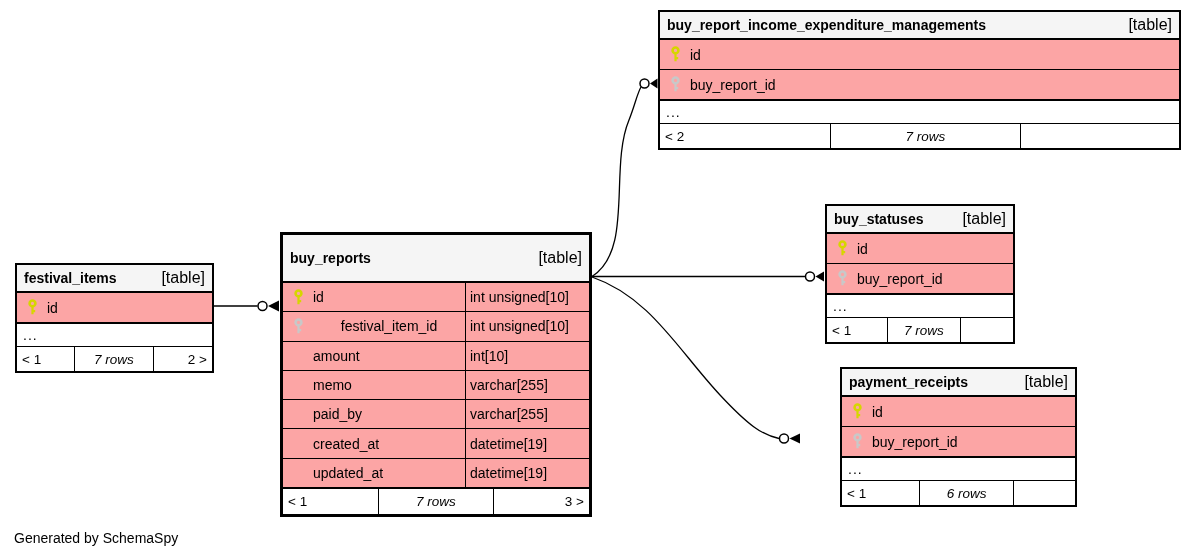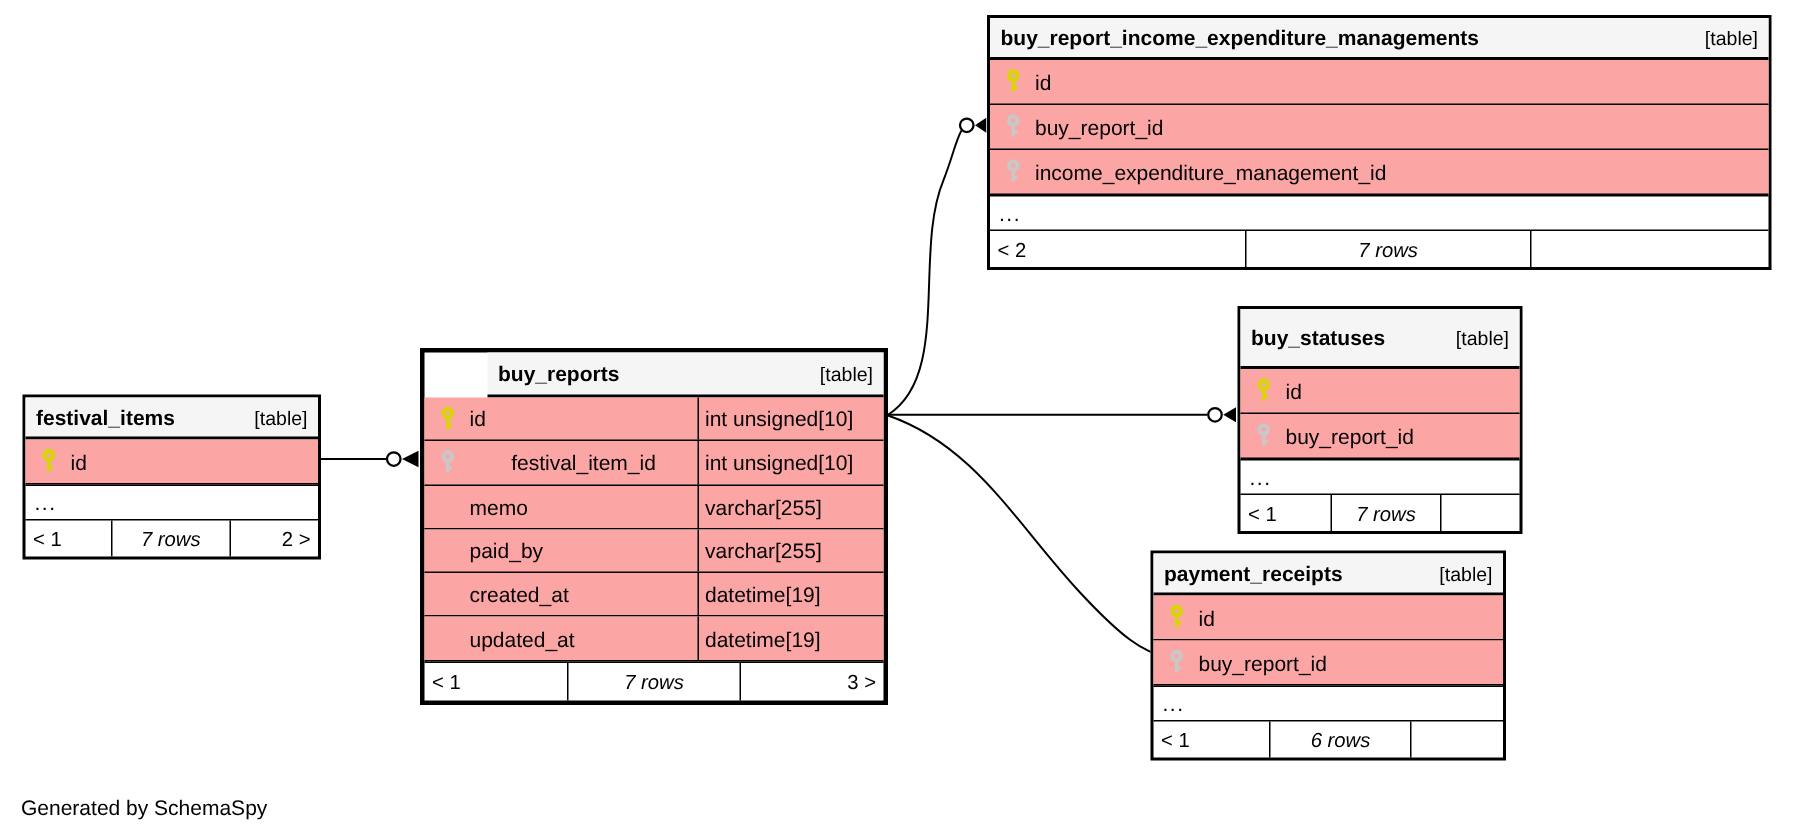--- a/index.html
+++ b/index.html
@@ -15,21 +15,21 @@
     position:absolute;z-index:1;background:#fff;border:2px solid #000;
     box-sizing:border-box;
   }
   .tbl.emph{border-width:3px;}
   .hdr{
     display:flex;justify-content:space-between;align-items:center;
     background:#f5f5f5;border-bottom:2px solid #000;padding:0 7px;
     box-sizing:border-box;
   }
   .nm{font-weight:700;font-size:14px;white-space:nowrap;}
-  .tag{font-size:13px;margin-left:10px;white-space:nowrap;}
+  .tag{font-size:16px;margin-left:10px;white-space:nowrap;}
   .row{display:flex;align-items:center;border-bottom:1px solid #000;box-sizing:border-box;background:#fca5a5;}
   .keycell{width:30px;display:flex;align-items:center;justify-content:center;flex:none;}
   .cn{font-size:14px;white-space:nowrap;flex:1;}
   .cn.w{flex:none;}
   .ct{font-size:14px;white-space:nowrap;flex:1;border-left:1px solid #000;padding:0 4px;align-self:stretch;display:flex;align-items:center;}
   .ell{display:flex;align-items:center;border-top:1px solid #000;border-bottom:none;padding-left:6px;font-size:14px;box-sizing:border-box;letter-spacing:1px;}
   .ftr{display:flex;border-top:1px solid #000;box-sizing:border-box;}
   .fc{display:flex;align-items:center;padding:0 5px;font-size:13.5px;box-sizing:border-box;white-space:nowrap;}
   .fc.c0{justify-content:flex-start;}
   .fc.c1{justify-content:center;border-left:1px solid #000;font-style:italic;}
@@ -81,38 +81,29 @@
         </div>
         <div class="row" style="height: 30px;">
           <div class="keycell">
             <svg width="11" height="17" viewBox="0 0 11 17">
               <circle cx="5.5" cy="4.4" r="2.9" fill="none" stroke="#c8c8c8" stroke-width="2.6"></circle>
               <path d="M5.5,7.3 V15.2 M5.5,12.2 H8.2" stroke="#c8c8c8" stroke-width="2.2" fill="none"></path>
             </svg>
           </div>
           <div class="cn">buy_report_id</div>
         </div>
-        <div class="row" style="height: 30px;">
-          <div class="keycell">
-            <svg width="11" height="17" viewBox="0 0 11 17">
-              <circle cx="5.5" cy="4.4" r="2.9" fill="none" stroke="#c8c8c8" stroke-width="2.6"></circle>
-              <path d="M5.5,7.3 V15.2 M5.5,12.2 H8.2" stroke="#c8c8c8" stroke-width="2.2" fill="none"></path>
-            </svg>
-          </div>
-          <div class="cn">income_expenditure_management_id</div>
-        </div>
         <div class="ell" style="height: 23px;">...</div>
         <div class="ftr" style="height: 25px;">
           <div class="fc c0" style="flex: 1.08 1 0%;">&lt; 2</div>
           <div class="fc c1" style="flex: 1.2 1 0%;">7 rows</div>
           <div class="fc c2" style="flex: 1 1 0%;"></div>
         </div>
       </div>
       <div class="tbl" style="left: 825px; top: 204px; width: 190px;">
-        <div class="hdr" style="height: 40px;">
+        <div class="hdr" style="height: 28px;">
           <div class="nm">buy_statuses</div>
           <div class="tag">[table]</div>
         </div>
         <div class="row" style="height: 30px;">
           <div class="keycell">
             <svg width="11" height="17" viewBox="0 0 11 17">
               <circle cx="5.5" cy="4.4" r="2.9" fill="none" stroke="#d6d600" stroke-width="2.6"></circle>
               <path d="M5.5,7.3 V15.2 M5.5,12.2 H8.2" stroke="#d6d600" stroke-width="2.2" fill="none"></path>
             </svg>
           </div>
@@ -127,21 +118,21 @@
           </div>
           <div class="cn">buy_report_id</div>
         </div>
         <div class="ell" style="height: 23px;">...</div>
         <div class="ftr" style="height: 25px;">
           <div class="fc c0" style="flex: 1.19 1 0%;">&lt; 1</div>
           <div class="fc c1" style="flex: 1.46 1 0%;">7 rows</div>
           <div class="fc c2" style="flex: 1 1 0%;"></div>
         </div>
       </div>
-      <div class="tbl" style="left: 767px; top: 367px; width: 237px;">
+      <div class="tbl" style="left: 840px; top: 367px; width: 237px;">
         <div class="hdr" style="height: 28px;">
           <div class="nm">payment_receipts</div>
           <div class="tag">[table]</div>
         </div>
         <div class="row" style="height: 30px;">
           <div class="keycell">
             <svg width="11" height="17" viewBox="0 0 11 17">
               <circle cx="5.5" cy="4.4" r="2.9" fill="none" stroke="#d6d600" stroke-width="2.6"></circle>
               <path d="M5.5,7.3 V15.2 M5.5,12.2 H8.2" stroke="#d6d600" stroke-width="2.2" fill="none"></path>
             </svg>
@@ -158,21 +149,21 @@
           <div class="cn">buy_report_id</div>
         </div>
         <div class="ell" style="height: 23px;">...</div>
         <div class="ftr" style="height: 25px;">
           <div class="fc c0" style="flex: 1.32 1 0%;">&lt; 1</div>
           <div class="fc c1" style="flex: 1.63 1 0%;">6 rows</div>
           <div class="fc c2" style="flex: 1 1 0%;"></div>
         </div>
       </div>
       <div class="tbl emph" style="left: 280px; top: 232px; width: 312px;">
-        <div class="hdr" style="height: 30px; margin-left: 42px;">
+        <div class="hdr" style="height: 48px;">
           <div class="nm">buy_reports</div>
           <div class="tag">[table]</div>
         </div>
         <div class="row" style="height: 29.3px;">
           <div class="keycell">
             <svg width="11" height="17" viewBox="0 0 11 17">
               <circle cx="5.5" cy="4.4" r="2.9" fill="none" stroke="#d6d600" stroke-width="2.6"></circle>
               <path d="M5.5,7.3 V15.2 M5.5,12.2 H8.2" stroke="#d6d600" stroke-width="2.2" fill="none"></path>
             </svg>
           </div>
@@ -181,20 +172,25 @@
         </div>
         <div class="row" style="height: 29.3px;">
           <div class="keycell">
             <svg width="11" height="17" viewBox="0 0 11 17">
               <circle cx="5.5" cy="4.4" r="2.9" fill="none" stroke="#c8c8c8" stroke-width="2.6"></circle>
               <path d="M5.5,7.3 V15.2 M5.5,12.2 H8.2" stroke="#c8c8c8" stroke-width="2.2" fill="none"></path>
             </svg>
           </div>
           <div class="cn w" style="width: 152px; text-align: center;">festival_item_id</div>
           <div class="ct">int unsigned[10]</div>
+        </div>
+        <div class="row" style="height: 29.3px;">
+          <div class="keycell"></div>
+          <div class="cn w" style="width: 152px;">amount</div>
+          <div class="ct">int[10]</div>
         </div>
         <div class="row" style="height: 29.3px;">
           <div class="keycell"></div>
           <div class="cn w" style="width: 152px;">memo</div>
           <div class="ct">varchar[255]</div>
         </div>
         <div class="row" style="height: 29.3px;">
           <div class="keycell"></div>
           <div class="cn w" style="width: 152px;">paid_by</div>
           <div class="ct">varchar[255]</div>

